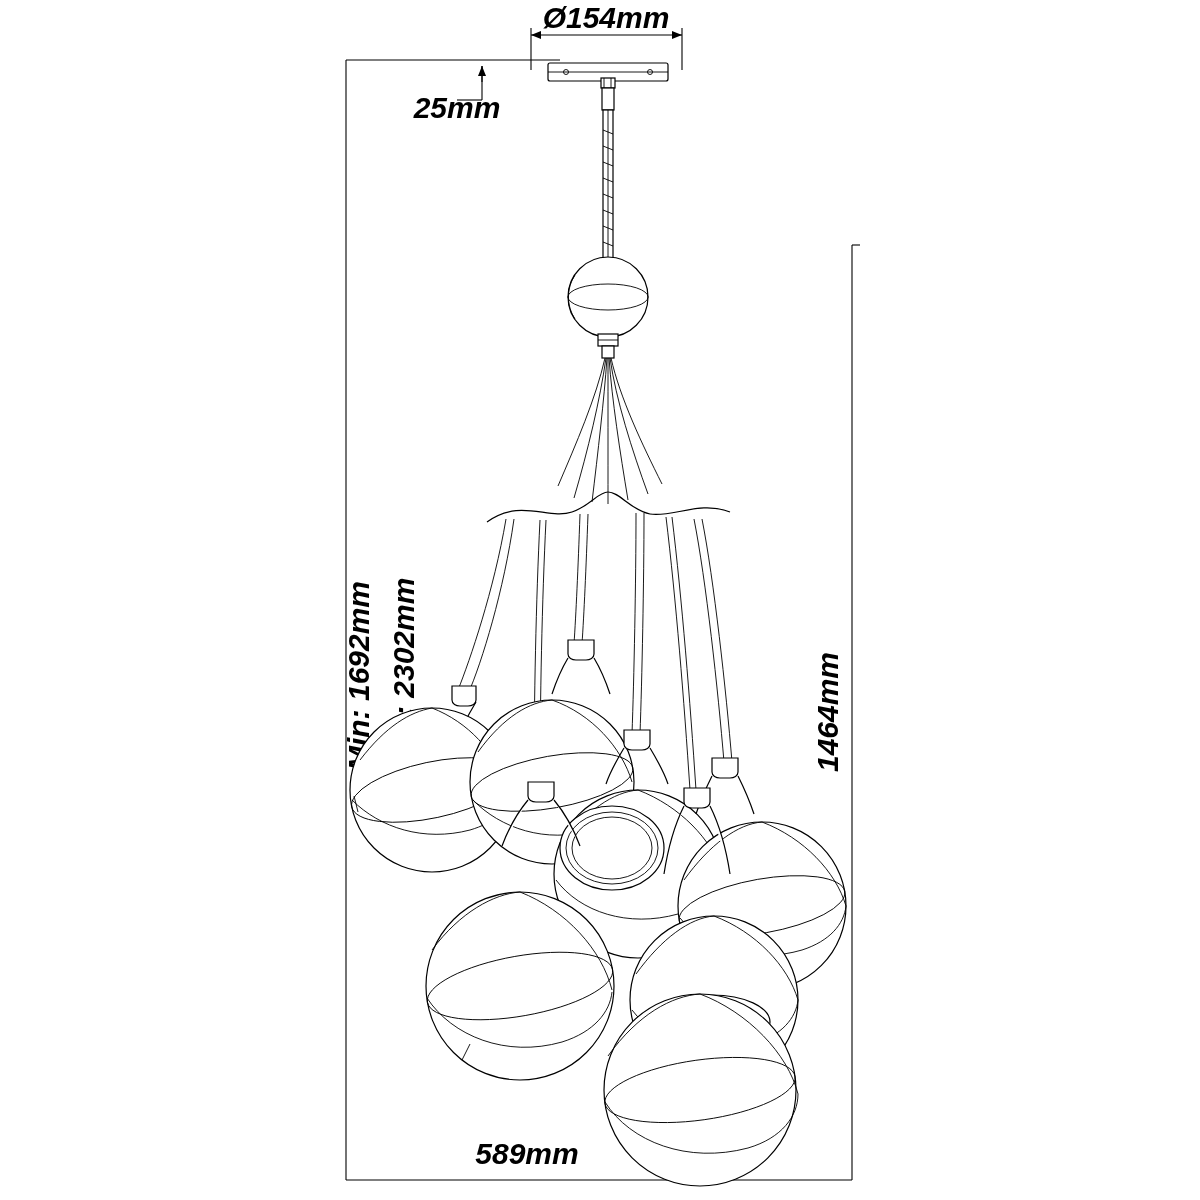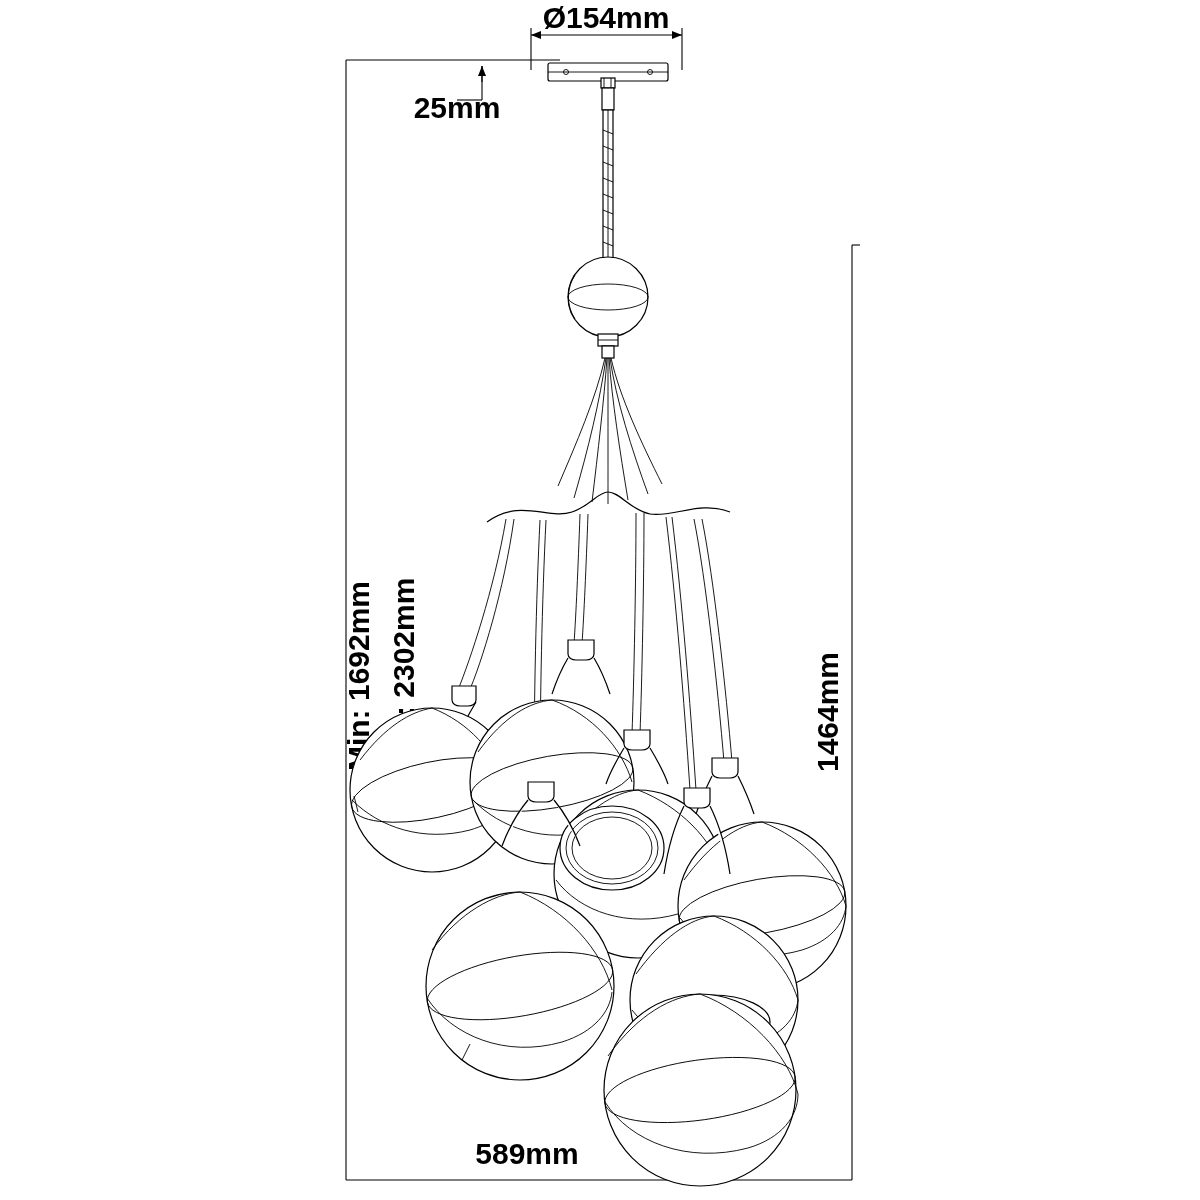--- a/index.html
+++ b/index.html
@@ -10,20 +10,21 @@
   body {
     width: 1200px;
     height: 1200px;
     font-family: "Liberation Sans", sans-serif;
     overflow: hidden;
   }
   #drawing-root {
     position: relative;
     width: 1200px;
     height: 1015px;
+    font-style: italic;
   }
   svg#technical-drawing {
     position: absolute;
     left: 0;
     top: 0;
     width: 1200px;
     height: 1200px;
   }
   .dim-text {
     font-family: "Liberation Sans", sans-serif;

